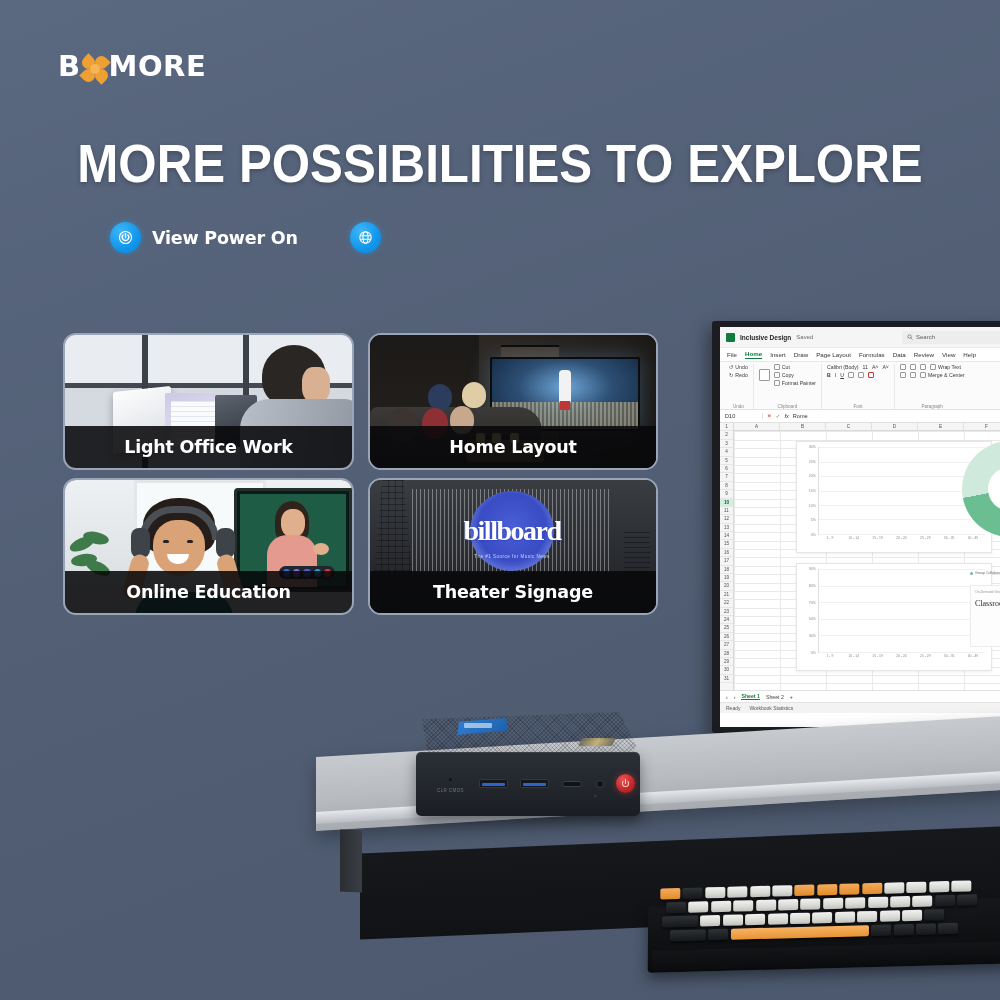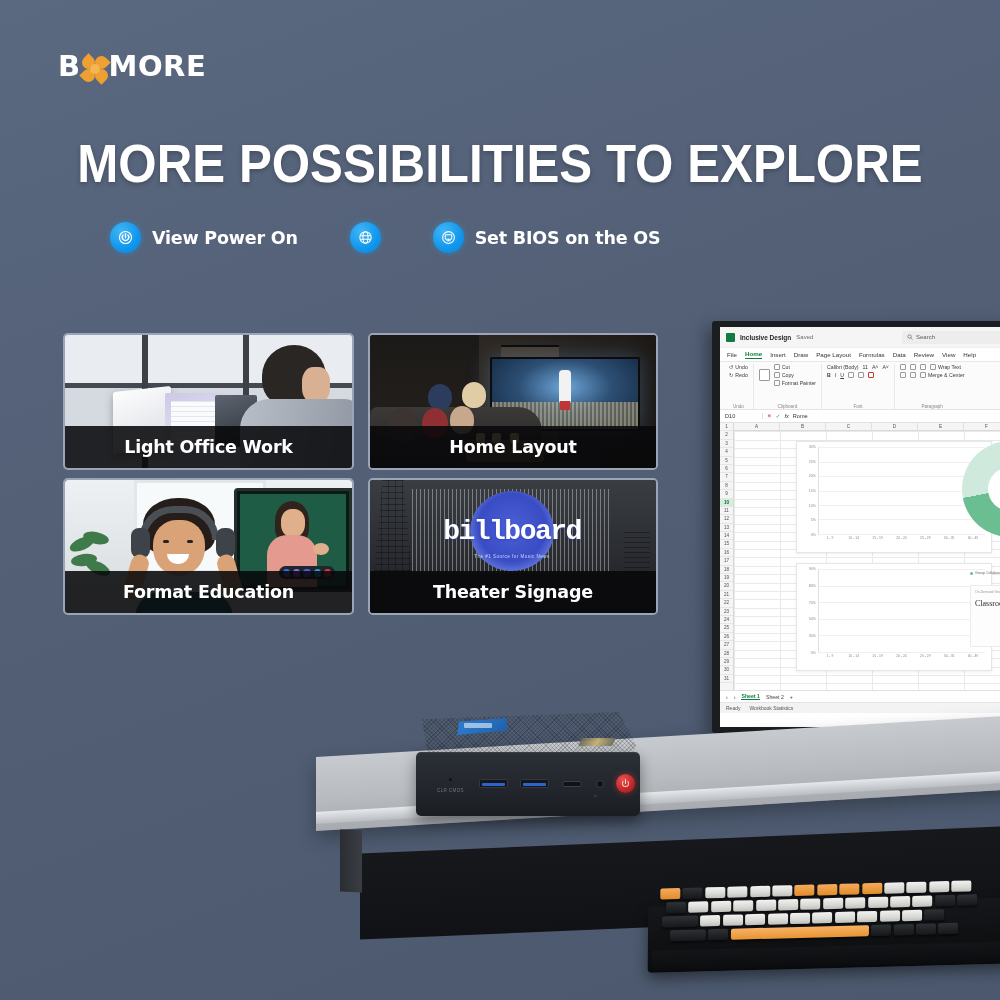--- a/index.html
+++ b/index.html
@@ -57,21 +57,21 @@
     box-shadow: 0 0 6px rgba(30,160,240,.45);
   }
   .f-icon svg { display: block; }
   .f-label {
     color: #ffffff; font-size: 17.5px; font-weight: bold; white-space: nowrap;
     font-family: "DejaVu Sans", sans-serif; letter-spacing: -.2px;
   }
 
   
   .card {
-    position: absolute; border-radius: 5px; overflow: hidden;
+    position: absolute; border-radius: 13px; overflow: hidden;
     border: 2px solid #9aa6b8; background: #222;
   }
   #card-office    { left: 63px;  top: 333px; width: 291px; height: 137px; }
   #card-theater   { left: 368px; top: 333px; width: 290px; height: 137px; }
   #card-education { left: 63px;  top: 478px; width: 291px; height: 137px; }
   #card-signage   { left: 368px; top: 478px; width: 290px; height: 137px; }
   .card-photo { position: absolute; inset: 0; overflow: hidden; }
   .card-caption {
     position: absolute; left: 0; right: 0; bottom: 0; height: 42px;
     background: rgba(8,8,10,.88);
@@ -268,21 +268,21 @@
     overflow:hidden; display:flex; align-items:center; justify-content:center;
   }
   .ph-sign .board .orb {
     position:absolute; left:50%; top:50%; width:84px; height:80px;
     transform:translate(-50%,-50%);
     background: radial-gradient(circle at 50% 46%, #4a5fd6 0%, #3a4cc4 56%, #6a7fe0 78%, transparent 80%);
     border-radius:50%;
   }
   .ph-sign .board .word {
     position:relative; z-index:2; color:#fff; font-weight:bold; font-size:28px;
-    letter-spacing:-1.5px; font-family:Liberation Mono, monospace;
+    letter-spacing:-1.5px; font-family:Liberation Serif, serif;
     text-shadow:0 1px 2px rgba(40,60,190,.6);
   }
   .ph-sign .board .sub {
     position:absolute; z-index:2; left:50%; transform:translateX(-50%); bottom:14px;
     color:#dfe8ff; font-size:4.5px; letter-spacing:.5px; white-space:nowrap; opacity:.85;
   }
 
   
   #monitor {
     position: absolute; left: 712px; top: 321px; width: 300px; height: 412px;
@@ -548,30 +548,20 @@
       <span class="f-label">View Power On</span>
     </div>
     <div class="feature">
       <span class="f-icon">
         <svg width="17" height="17" viewBox="0 0 24 24" fill="none" stroke="#fff" stroke-width="1.5">
           <circle cx="12" cy="12" r="8"></circle>
           <ellipse cx="12" cy="12" rx="3.6" ry="8"></ellipse>
           <path d="M4.3 9.5h15.4M4.3 14.5h15.4"></path>
         </svg>
       </span>
-    </div>
-    <div class="feature">
-      <span class="f-icon">
-        <svg width="17" height="17" viewBox="0 0 24 24" fill="none" stroke="#fff" stroke-width="1.5">
-          <circle cx="12" cy="12" r="8.3"></circle>
-          <rect x="7.4" y="8" width="9.2" height="6.4" rx="1"></rect>
-          <path d="M12 14.4v2.1M9.6 16.6h4.8" stroke-linecap="round"></path>
-        </svg>
-      </span>
-      <span class="f-label">Set BIOS on the OS</span>
     </div>
   </div>
 
   <div class="card" id="card-office">
     <div class="card-photo">
       <div class="ph-office">
         <div class="win"></div>
         <div class="lap1"></div>
         <div class="lap2">
             <b></b>
@@ -652,21 +642,21 @@
           <div class="smile"></div>
           <div class="band"></div>
           <div class="cup l"></div>
             <div class="cup r"></div>
           <div class="arm l"></div>
             <div class="arm r"></div>
         </div>
       </div>
     </div>
     <div class="card-caption">
-      <span>Format Education</span>
+      <span>Online Education</span>
     </div>
   </div>
 
   <div class="card" id="card-signage">
     <div class="card-photo">
       <div class="ph-sign">
         <div class="tower-l"></div>
         <div class="tower-r"></div>
         <div class="board">
           <div class="orb"></div>

